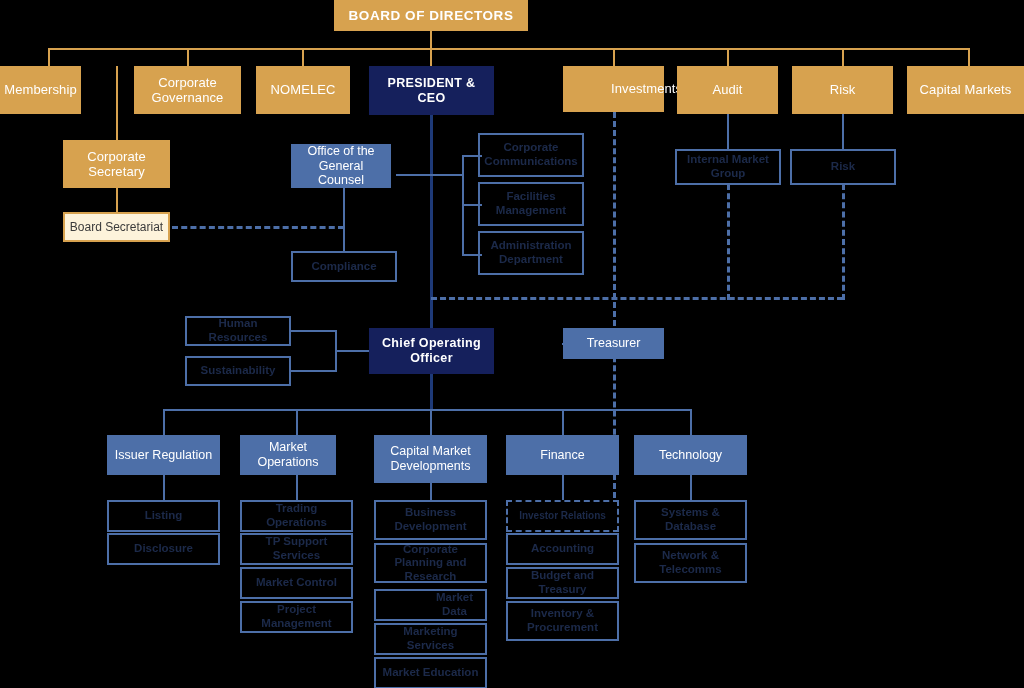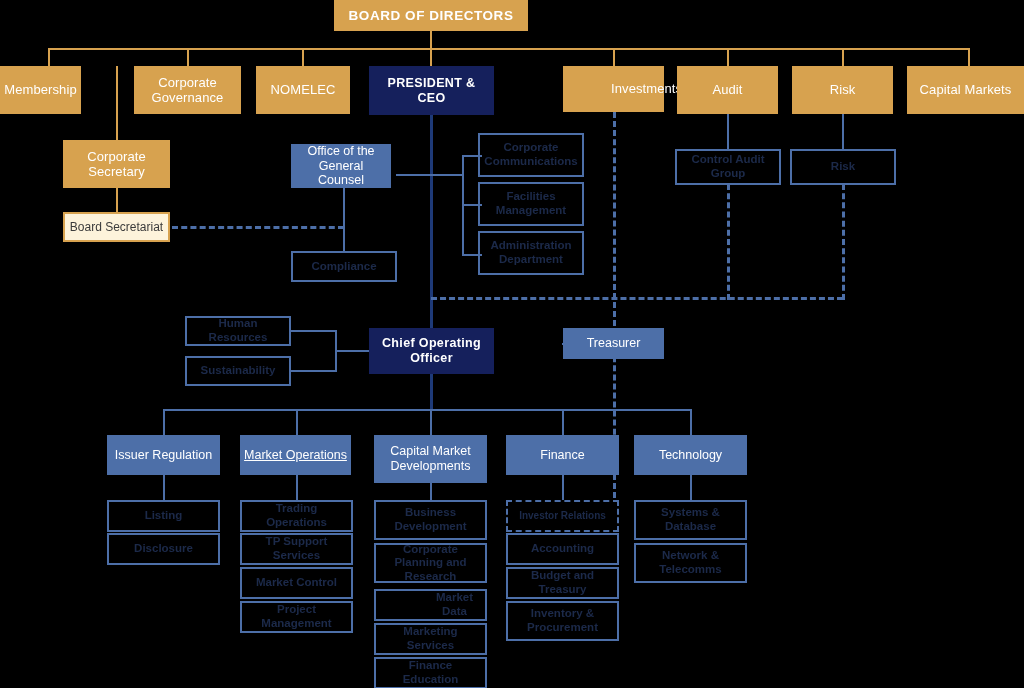--- a/index.html
+++ b/index.html
@@ -220,21 +220,21 @@
     <span class="lbl">Corporate Communications</span>
   </div>
   <div class="node n-outline" style="left:478px; top:182px; width:106px; height:44px;">
     <span class="lbl">Facilities Management</span>
   </div>
   <div class="node n-outline" style="left:478px; top:231px; width:106px; height:44px;">
     <span class="lbl">Administration Department</span>
   </div>
 
   <div class="node n-outline" style="left:675px; top:149px; width:106px; height:36px;">
-    <span class="lbl">Control Audit Group</span>
+    <span class="lbl">Internal Market Group</span>
   </div>
   <div class="node n-outline" style="left:790px; top:149px; width:106px; height:36px;">
     <span class="lbl">Risk</span>
   </div>
 
   <div class="node n-outline" style="left:185px; top:316px; width:106px; height:30px;">
     <span class="lbl">Human Resources</span>
   </div>
   <div class="node n-outline" style="left:185px; top:356px; width:106px; height:30px;">
     <span class="lbl">Sustainability</span>
@@ -243,21 +243,21 @@
     <span class="lbl">Chief Operating Officer</span>
   </div>
 
   <div class="node n-blue" style="left:563px; top:328px; width:101px; height:31px;">
     <span class="lbl">Treasurer</span>
   </div>
 
   <div class="node n-blue" style="left:107px; top:435px; width:113px; height:40px;">
     <span class="lbl">Issuer Regulation</span>
   </div>
-  <div class="node n-blue" style="left:240px; top:435px; width:111px; height:40px;text-decoration:underline;">
+  <div class="node n-blue" style="left:240px; top:435px; width:96px; height:40px;">
     <span class="lbl">Market Operations</span>
   </div>
   <div class="node n-blue" style="left:374px; top:435px; width:113px; height:48px;">
     <span class="lbl">Capital Market Developments</span>
   </div>
   <div class="node n-blue" style="left:506px; top:435px; width:113px; height:40px;">
     <span class="lbl">Finance</span>
   </div>
   <div class="node n-blue" style="left:634px; top:435px; width:113px; height:40px;">
     <span class="lbl">Technology</span>
@@ -289,21 +289,21 @@
   <div class="node n-outline" style="left:374px; top:543px; width:113px; height:40px;">
     <span class="lbl">Corporate Planning and Research</span>
   </div>
   <div class="node n-outline" style="left:374px; top:589px; width:113px; height:32px;padding-left:48px;">
     <span class="lbl">Market Data</span>
   </div>
   <div class="node n-outline" style="left:374px; top:623px; width:113px; height:32px;">
     <span class="lbl">Marketing Services</span>
   </div>
   <div class="node n-outline" style="left:374px; top:657px; width:113px; height:32px;">
-    <span class="lbl">Finance Education</span>
+    <span class="lbl">Market Education</span>
   </div>
 
   <div class="node n-dashed" style="left:506px; top:500px; width:113px; height:32px;">
     <span class="lbl">Investor Relations</span>
   </div>
   <div class="node n-outline" style="left:506px; top:533px; width:113px; height:32px;">
     <span class="lbl">Accounting</span>
   </div>
   <div class="node n-outline" style="left:506px; top:567px; width:113px; height:32px;">
     <span class="lbl">Budget and Treasury</span>

